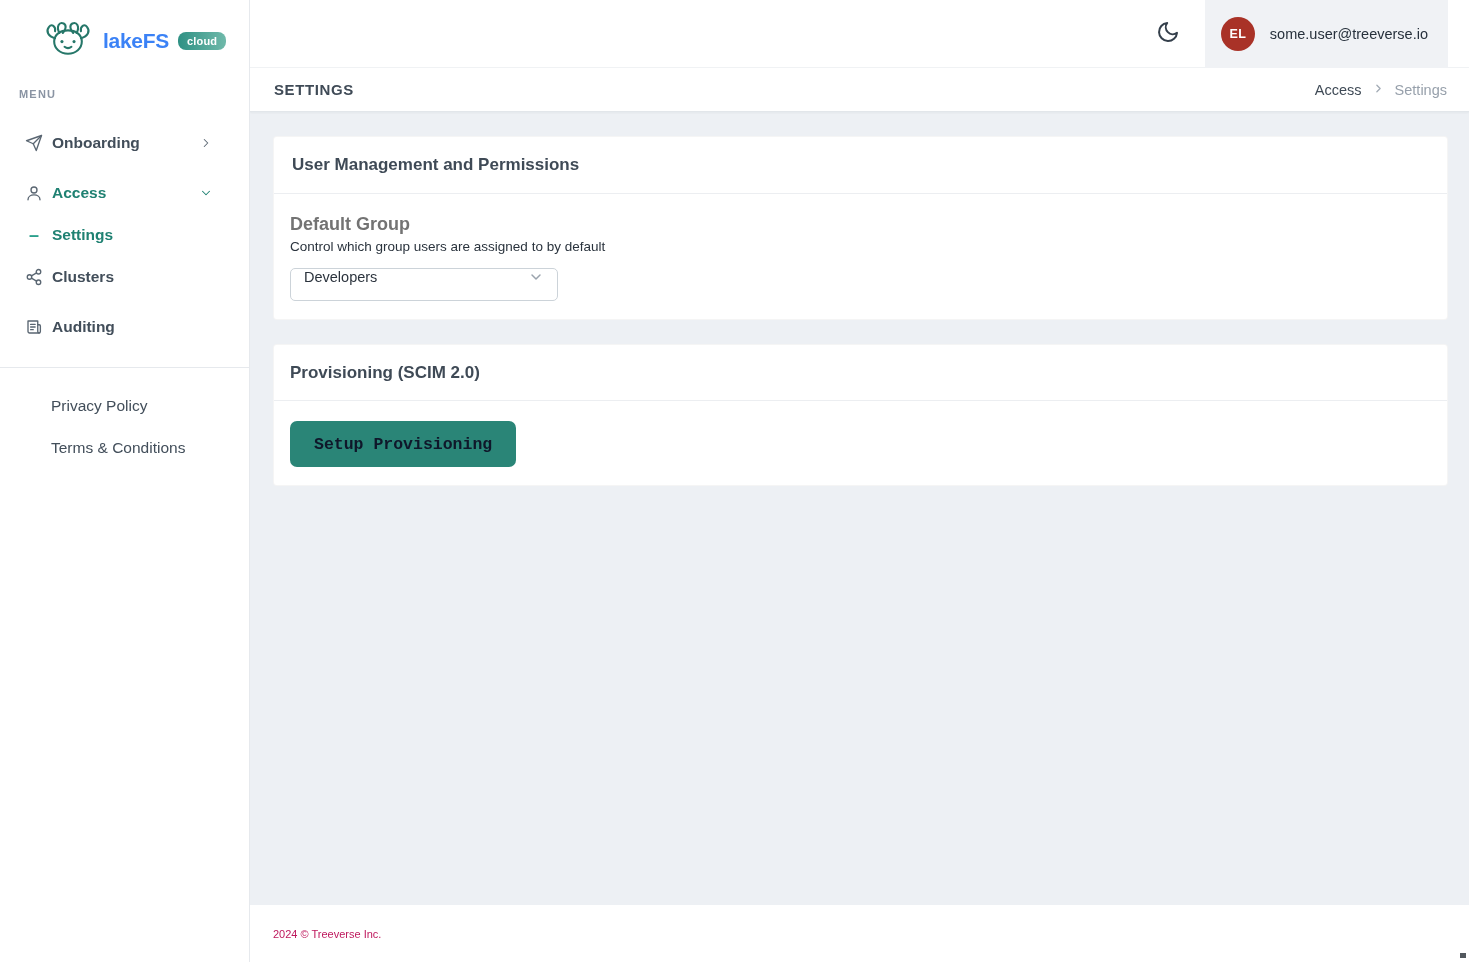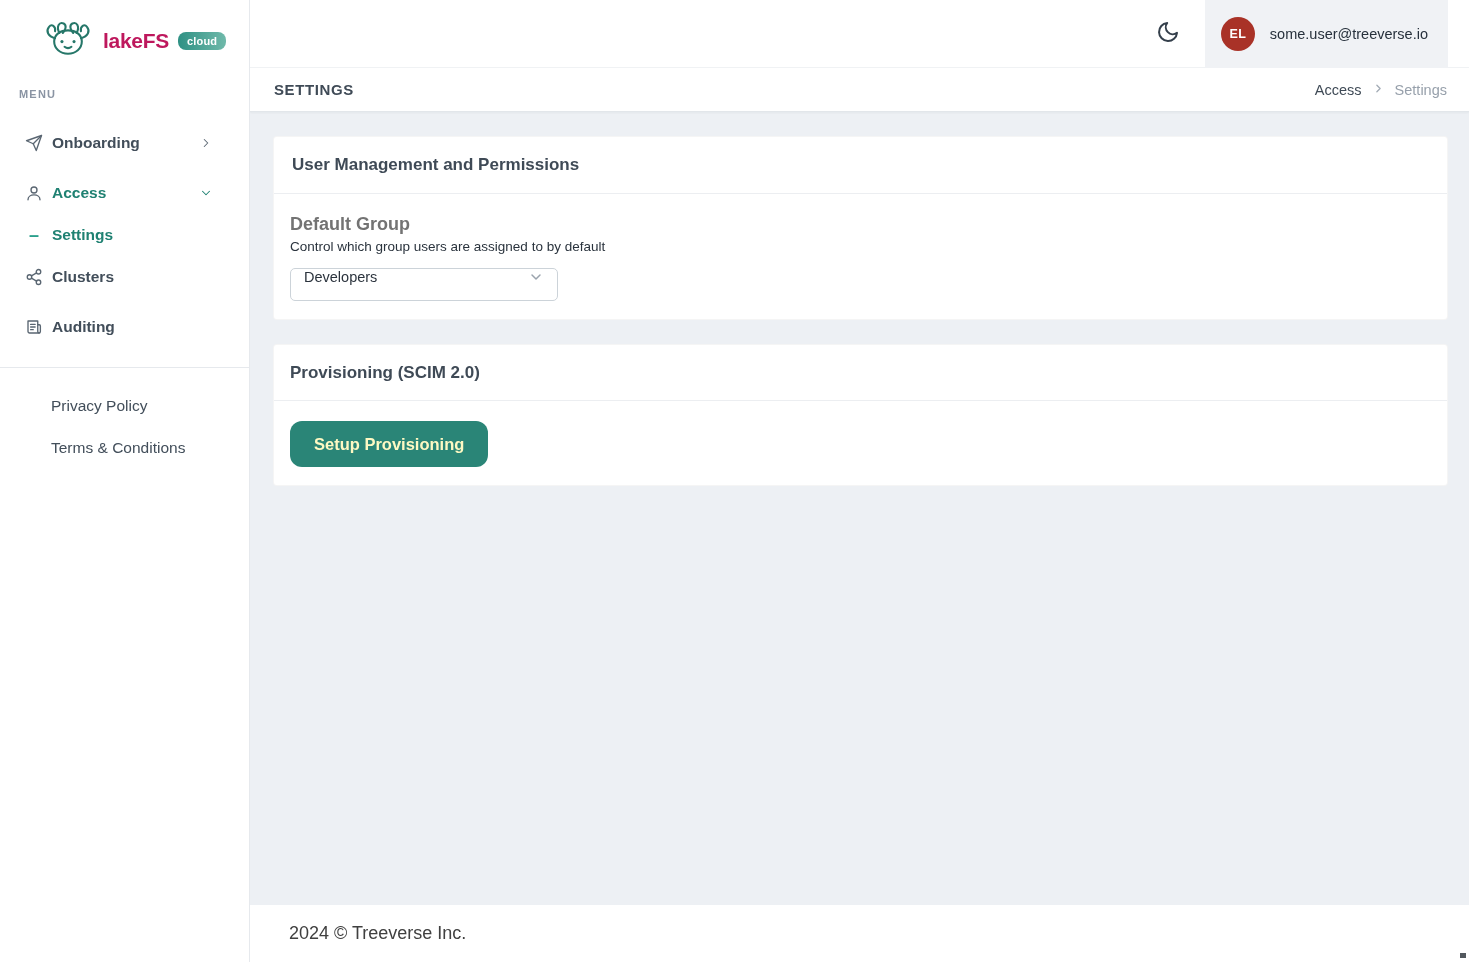--- a/index.html
+++ b/index.html
@@ -3,21 +3,21 @@
 <meta charset="utf-8">
 <style>
   * { margin:0; padding:0; box-sizing:border-box; }
   html,body { width:1469px; height:962px; overflow:hidden; }
   body { font-family:"Liberation Sans","DejaVu Sans",sans-serif; background:#fff; color:#3f4a56; }
   .app { display:flex; width:100%; height:100%; }
 
   
   .sidebar { width:250px; min-width:250px; height:100%; background:#fff; border-right:1px solid #e6e9ed; position:relative; z-index:2; }
   .logo { display:flex; align-items:center; gap:9px; padding:15px 0 0 42px; height:66px; cursor:pointer; }
-  .brand-name { font-size:21px; font-weight:800; color:#be185d; letter-spacing:-0.3px; }
+  .brand-name { font-size:21px; font-weight:800; color:#3b82f6; letter-spacing:-0.3px; }
   .brand-badge { background:linear-gradient(90deg,#2f9184,#6fb9aa); color:#fff; font-size:11px; font-weight:700; padding:3px 9px; border-radius:8px; letter-spacing:0.2px; }
   .menu-label { margin:22px 0 0 19px; font-size:11px; font-weight:700; letter-spacing:1.2px; color:#8a94a3; }
   nav { margin-top:22px;text-align:right; }
   .nav-item { display:flex; align-items:center; height:42px; padding:0 36px 0 24px; cursor:pointer; color:#424e5a; }
   .nav-item.gap-top { margin-top:8px; }
   .nav-item .nicon { width:20px; height:20px; margin-right:8px; display:flex; align-items:center; justify-content:center; flex:none; }
   .nav-item .nlabel { font-size:15.5px; font-weight:600; }
   .nav-item .chev { margin-left:auto; display:flex; }
   .nav-item.active { color:#1f8172; }
   .nav-item.active .nlabel { color:#1f8172; }
@@ -45,24 +45,24 @@
   .content { flex:1; padding:24px 21px 0 23px; overflow:hidden; }
   .card { background:#fff; border-radius:4px; border:1px solid rgba(0,0,0,0.04); }
   .card + .card { margin-top:24px; }
   .card-header { padding:18px; font-size:17px; font-weight:700; color:#3f4a56; border-bottom:1px solid #eceef1; }
   .card-header.tall { padding:18px 16px 17px; }
   .card-body { padding:20px 16px 18px; }
   .section-heading { font-size:18px; font-weight:700; color:#737373; }
   .section-desc { margin-top:4px; font-size:13.5px; color:#2a333d; }
   .select { margin-top:14px; width:268px; height:33px; background:#fff; border:1px solid #ccd3d9; border-radius:5px; display:flex; align-items:flex-start; justify-content:space-between; padding:0 13px; cursor:pointer; }
   .select-value { font-size:14.5px; color:#2b333d; }
-  .btn-teal { background:#2a8577; color:#fef9c3; border:none; border-radius:12px; height:46px; padding:0 24px; font-size:16.5px; font-weight:700; font-family:Liberation Sans, sans-serif; cursor:pointer; }
+  .btn-teal { background:#2a8577; color:#0f172a; border:none; border-radius:7px; height:46px; padding:0 24px; font-size:16.5px; font-weight:700; font-family:Liberation Mono, monospace; cursor:pointer; }
 
   .footer { height:57px; min-height:57px; background:#fff; display:flex; align-items:center; padding-left:23px; }
-  .footer span { font-size:18px; color:#404040;margin-left:16px; }
+  .footer span { font-size:11px; color:#be185d; }
 
   .corner-grip { position:fixed; right:3px; bottom:4px; width:6px; height:5px; background:#343b42; opacity:0.85; }
 </style>
 </head>
 <body>
 
 <div class="app">
 
   <aside class="sidebar">
     <div class="logo">

